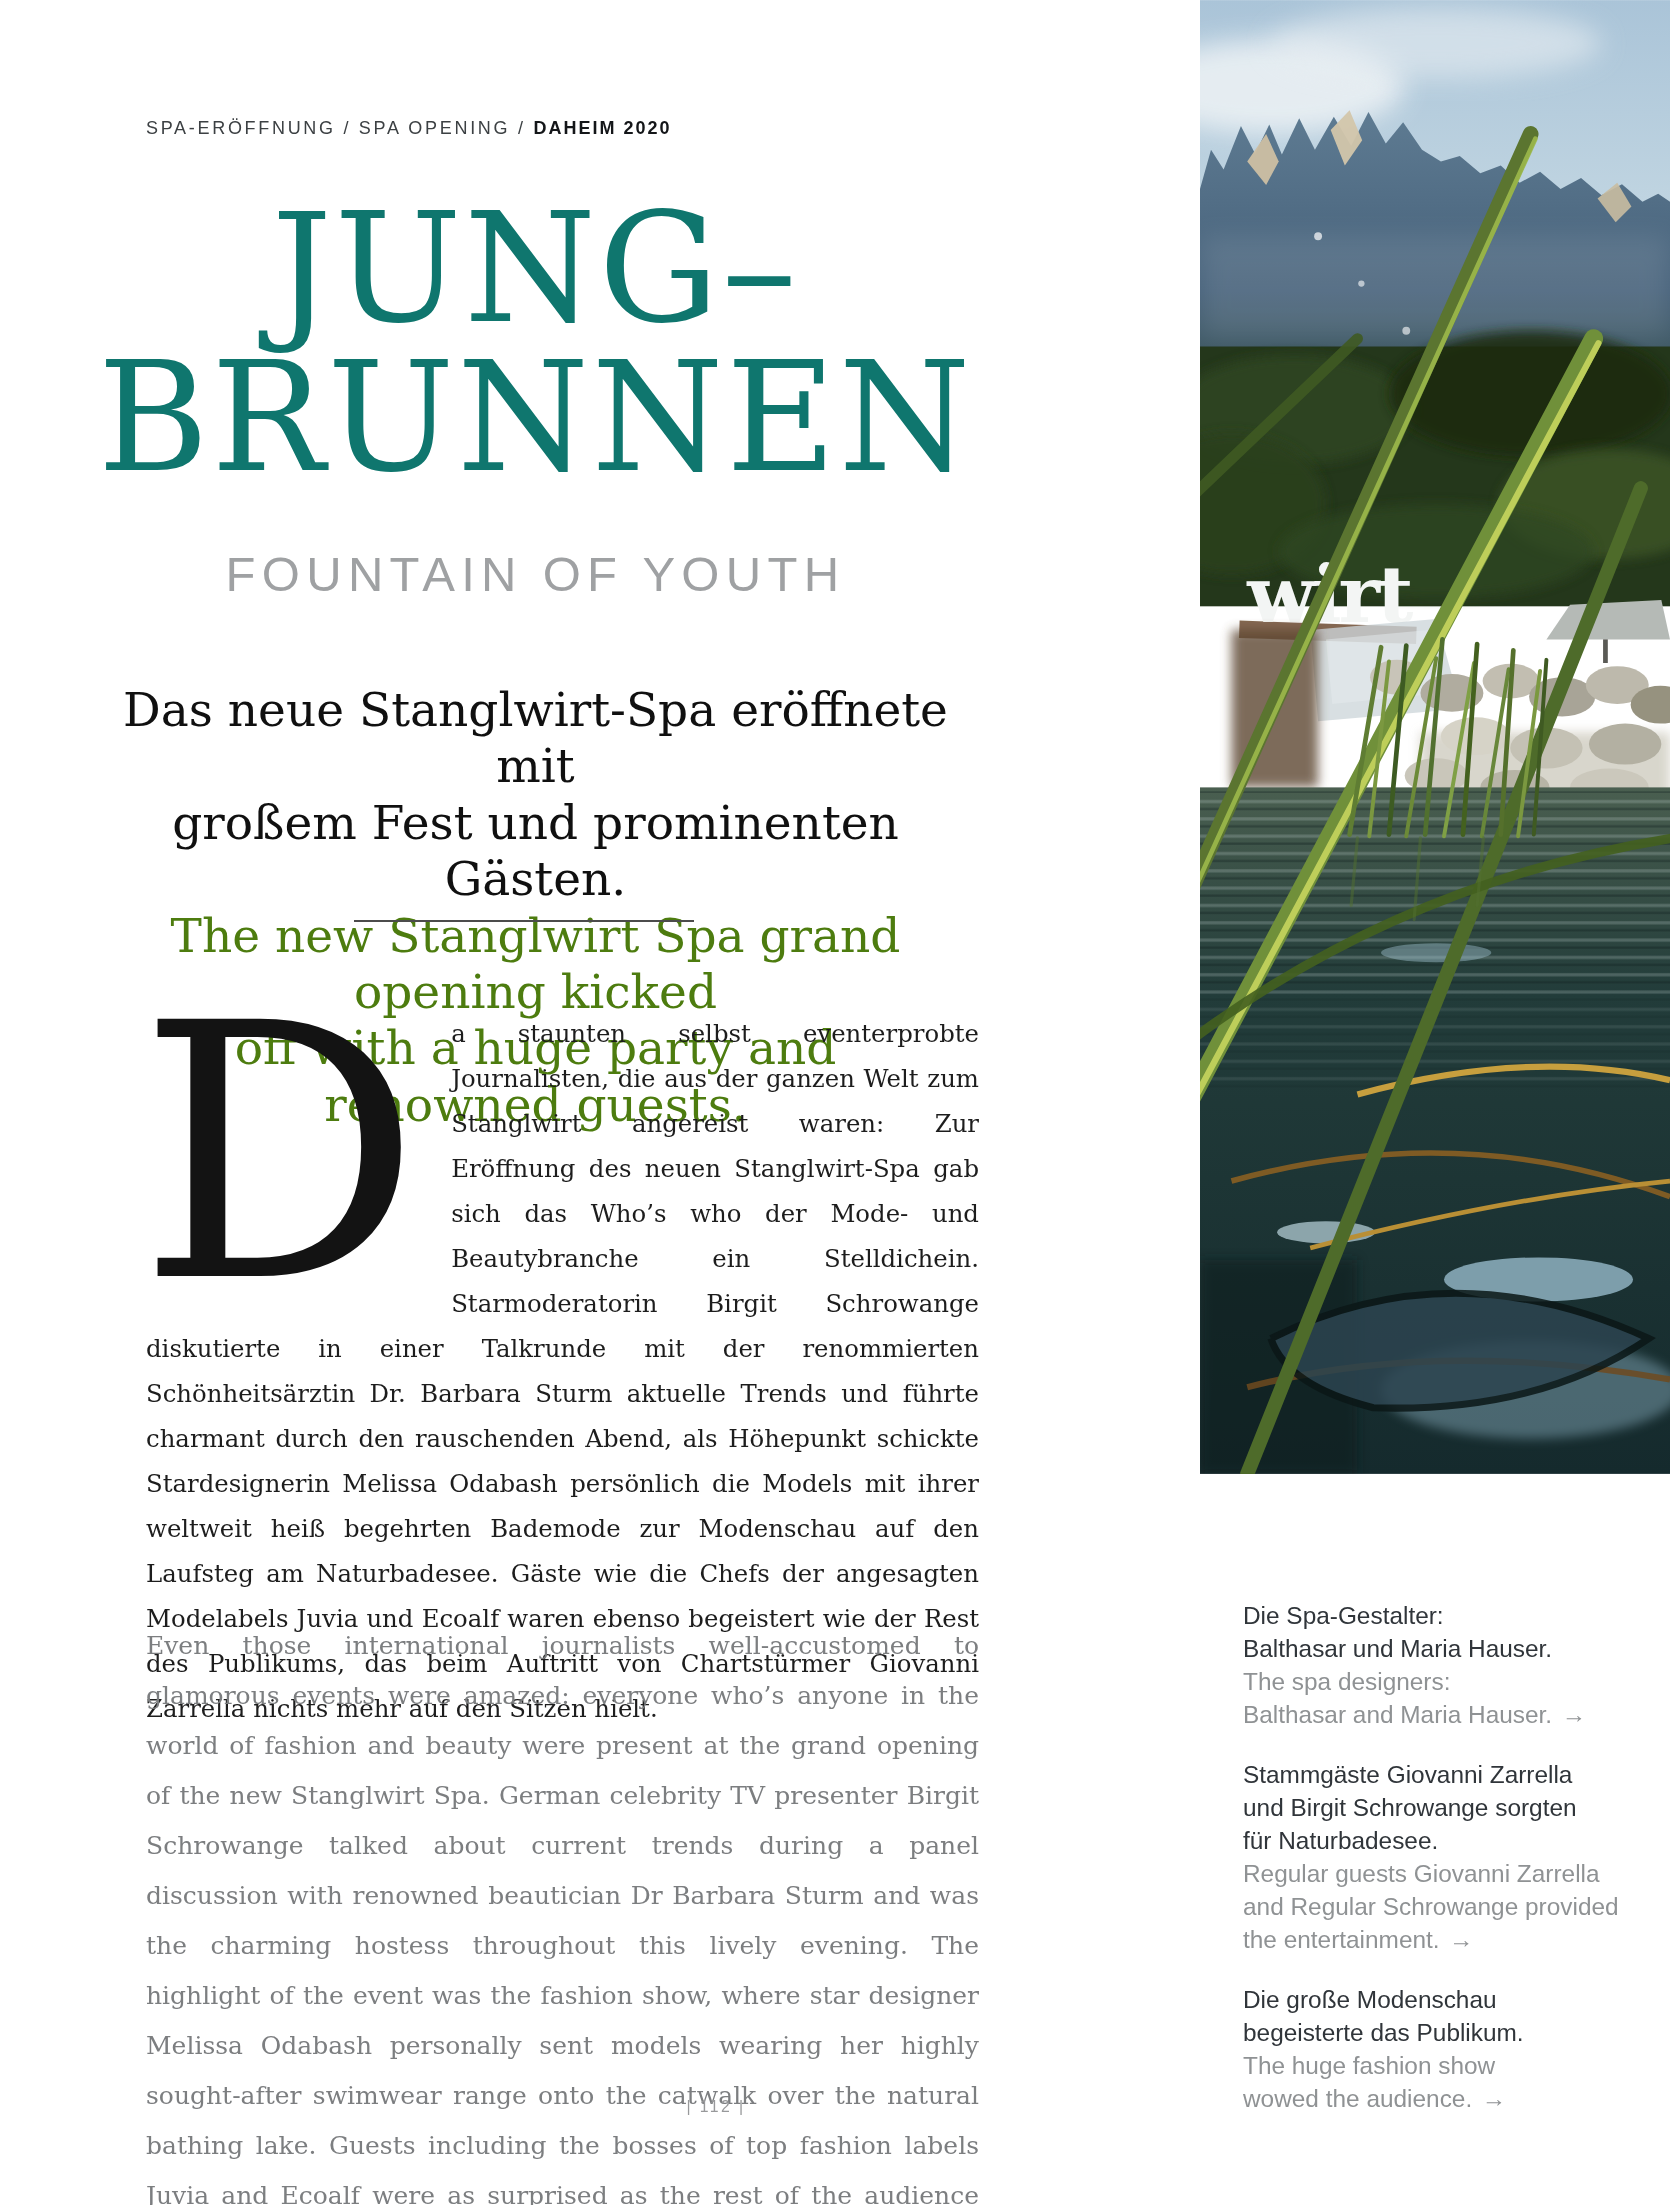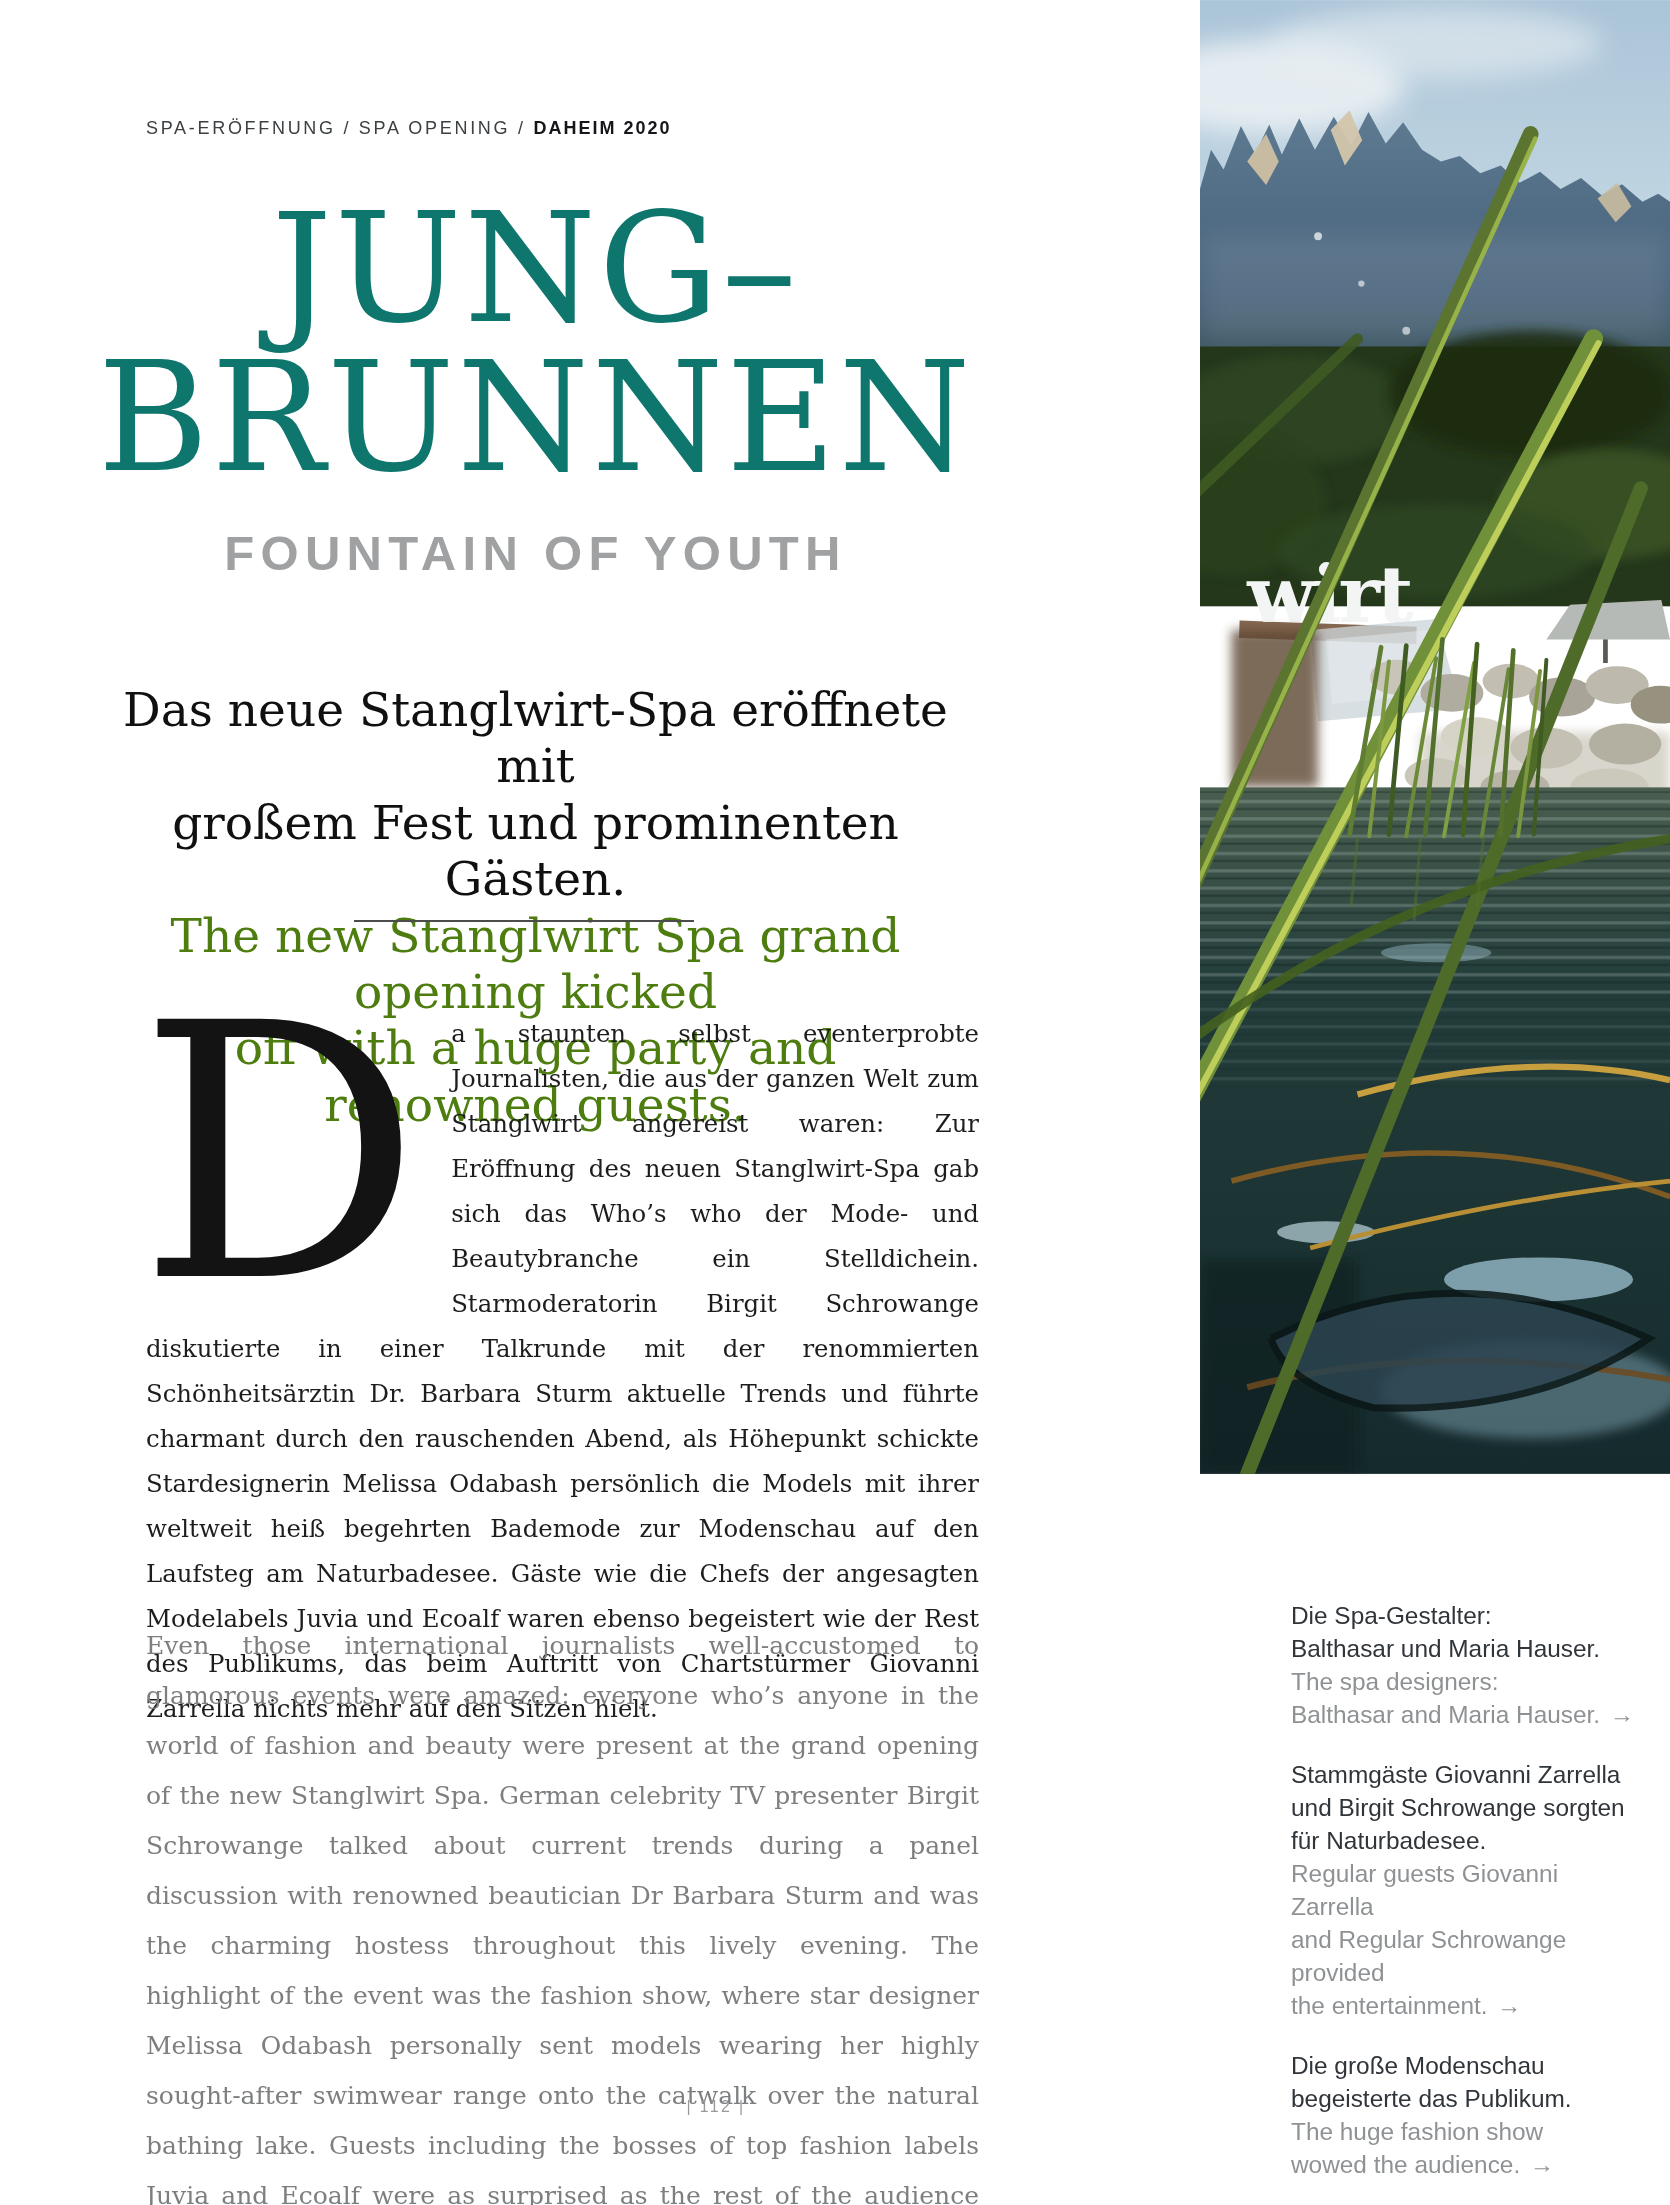--- a/index.html
+++ b/index.html
@@ -8,22 +8,22 @@
 
   
   .eyebrow{position:absolute;left:146px;top:118px;font-size:18px;letter-spacing:2.7px;
            color:#3c4043;white-space:nowrap;}
   .eyebrow .hl{font-weight:700;color:#141619;letter-spacing:2px;}
 
   
   .title{position:absolute;left:31.5px;top:195px;width:1008px;text-align:center;
          font-family:"DejaVu Serif",serif;font-weight:400;color:#0f766e;
          font-size:151px;line-height:0.99;letter-spacing:2.4px;}
-  .subtitle{position:absolute;left:31.5px;top:525px;width:1008px;text-align:center;
-            font-size:49px;letter-spacing:6.3px;color:#9fa1a3;font-weight:700;}
+  .subtitle{position:absolute;left:31.5px;top:546px;width:1008px;text-align:center;
+            font-size:49px;letter-spacing:6.3px;color:#9fa1a3;font-weight:400;}
 
   
   .leads{position:absolute;left:118px;top:682px;width:835px;text-align:center;
          font-family:"DejaVu Serif",serif;font-size:47px;line-height:1.2;}
   .lead-de{color:#101010;}
   .lead-en{color:#4d7c0f;}
 
   .rule{position:absolute;left:354px;top:920px;width:340px;height:1.6px;background:#4c4c4c;}
 
   
@@ -34,21 +34,21 @@
   .dropcap{float:left;font-family:"DejaVu Serif",serif;font-size:353px;line-height:269px;
            height:269px;margin:7.9px 30px 0 -7.9px;color:#131313;}
 
   
   .photo{position:absolute;left:1200px;top:0;width:470px;height:1474px;overflow:hidden;}
   .photo svg{display:block;}
 
   
   .captions{position:absolute;left:1243px;top:1599px;width:402px;
             font-size:24.4px;line-height:33px;}
-  .cap-block{margin-bottom:27px;margin-left:48px;}
+  .cap-block{margin-bottom:27px;}
   .cap-line.de{color:#30353a;}
   .cap-line.en{color:#8f9294;}
   .arrow{margin-left:9.5px;color:#8f9294;}
 
   
   .folio{position:absolute;left:0;top:2098px;width:1432px;text-align:center;
          font-size:15.8px;letter-spacing:2.4px;color:#98999b;}
 </style>
 </head>
 <body>

